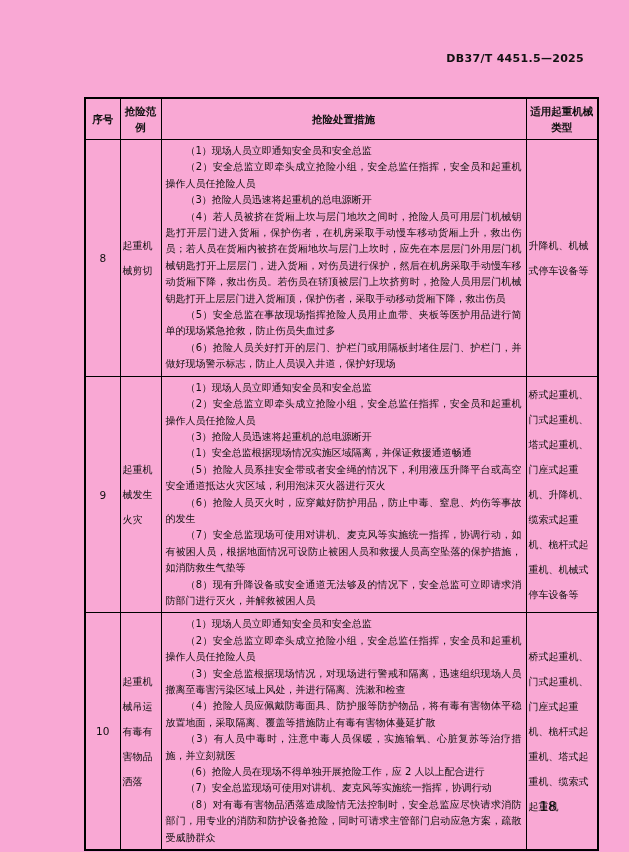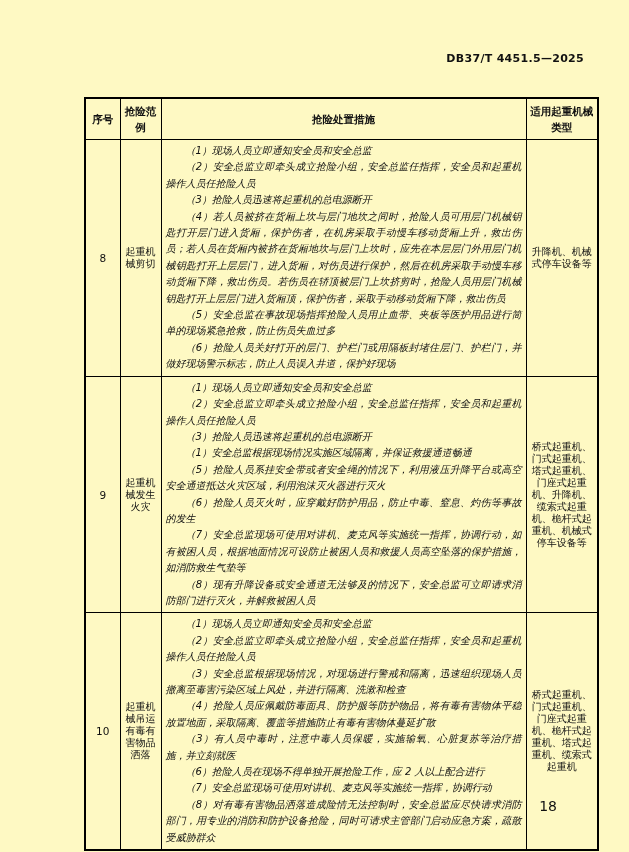--- a/index.html
+++ b/index.html
@@ -2,21 +2,21 @@
 <html><head>
 <meta charset="utf-8">
 <style>
   * { margin: 0; padding: 0; box-sizing: border-box; }
   html, body { background: #e8e8e8; }
   body { display: flex; justify-content: center; }
   .page {
     position: relative;
     width: 629px;
     height: 852px;
-    background: #fef9c3;
+    background: #f9a8d4;
     overflow: hidden;
     font-family: "DejaVu Sans", sans-serif;
     color: #111111;
   }
   .std-number {
     position: absolute;
     top: 52px;
     right: 45px;
     font-size: 11px;
     font-weight: bold;
@@ -54,35 +54,34 @@
   }
   col.c-no   { width: 35px; }
   col.c-scope{ width: 41px; }
   col.c-meas { width: 365px; }
   col.c-type { width: 72px; }
   td.cell-no {
     text-align: center;
     font-size: 10.5px;
   }
   td.cell-scope, td.cell-type {
-    text-align: center;
+    text-align: left;
     font-size: 10px;
-    line-height: 12px;
+    line-height: 25px;
     padding: 2px 2px;
   }
   td.cell-measures {
     padding: 3px 4px;
     font-size: 10px;
     line-height: 16.4px;
     text-align: justify;
   }
   td.cell-measures p.measure {
     text-indent: 20px;
     margin: 0;
-    font-style: italic;
   }
   .page-number {
     position: absolute;
     bottom: 38px;
     right: 72px;
     font-size: 14px;
   }
 </style>
 </head>
 <body>

